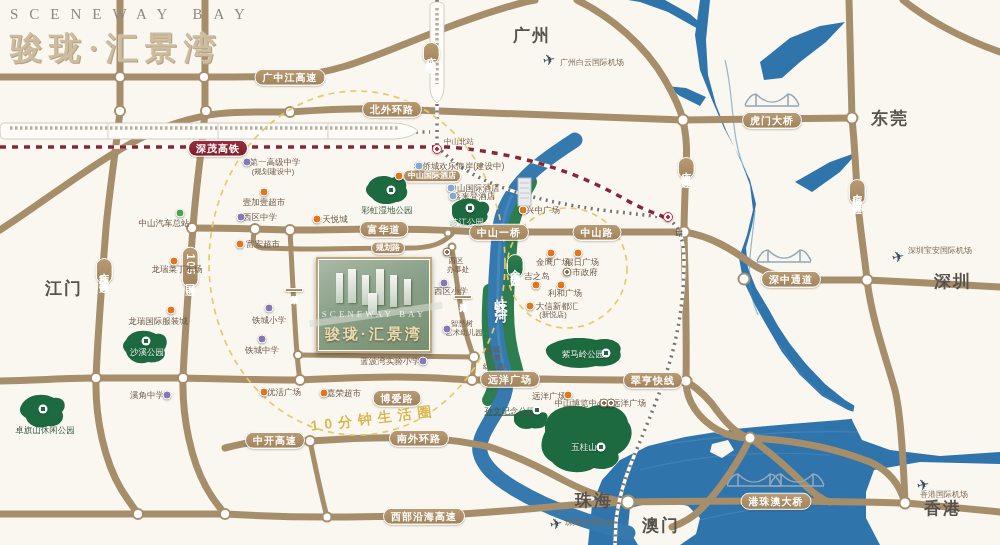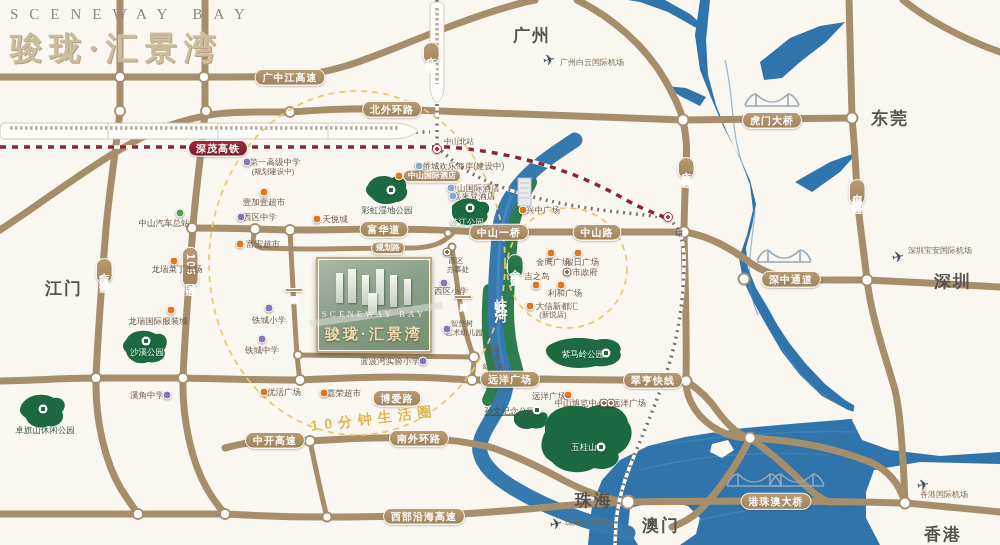--- a/index.html
+++ b/index.html
@@ -241,21 +241,21 @@
       <div class="badge" style="left: 791px; top: 279px;">深中通道</div>
       <div class="badge" style="left: 772px; top: 120px;">虎门大桥</div>
       <div class="badge" style="left: 776px; top: 501px;">港珠澳大桥</div>
       <div class="badge small" style="left: 432px; top: 176px;">中山国际酒店</div>
       <div class="lbl city" style="left: 532px; top: 35px;">广州</div>
       <div class="lbl city" style="left: 890px; top: 118px;">东莞</div>
       <div class="lbl city" style="left: 918px; top: 281px; margin-left: 35px;">深圳</div>
       <div class="lbl city" style="left: 64px; top: 288px;">江门</div>
       <div class="lbl city" style="left: 594px; top: 500px;">珠海</div>
       <div class="lbl city" style="left: 661px; top: 525px;">澳门</div>
-      <div class="lbl city" style="left: 943px; top: 534px; text-align: center;">香港</div>
+      <div class="lbl city" style="left: 943px; top: 508px; text-align: center;">香港</div>
       <div class="lbl air" style="left: 592px; top: 63px;">广州白云国际机场</div>
       <div class="lbl air" style="left: 940px; top: 251px;">深圳宝安国际机场</div>
       <div class="lbl air" style="left: 589px; top: 523px;">珠海金湾机场</div>
       <div class="lbl air" style="left: 944px; top: 495px;">香港国际机场</div>
       <div class="lbl tiny" style="left: 459px; top: 142px;">中山北站</div>
       <div class="lbl tv" style="left: 679px; top: 222px;">中山站</div>
       <div class="lbl park" style="left: 387px; top: 210px;">彩虹湿地公园</div>
       <div class="lbl parkw" style="left: 467px; top: 222px;">岐江公园</div>
       <div class="lbl parkw" style="left: 147px; top: 352px;">沙溪公园</div>
       <div class="lbl park" style="left: 45px; top: 430px;">卓旗山休闲公园</div>

